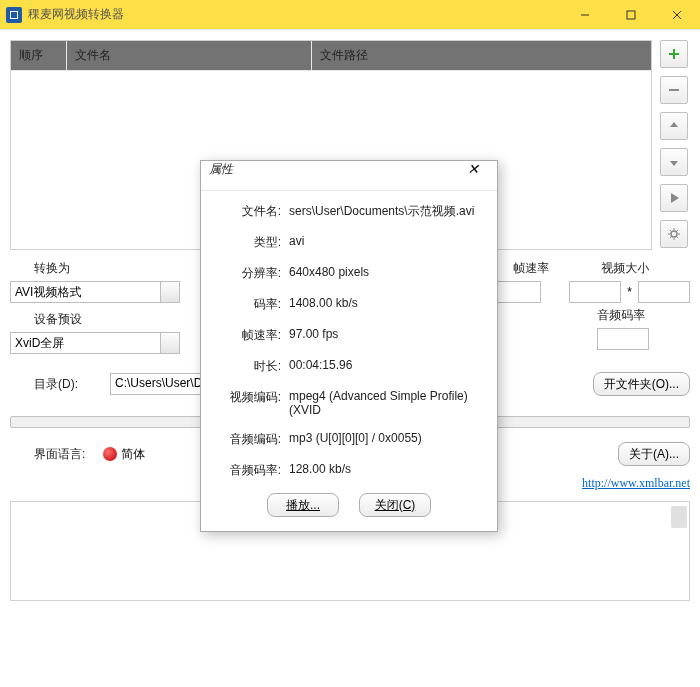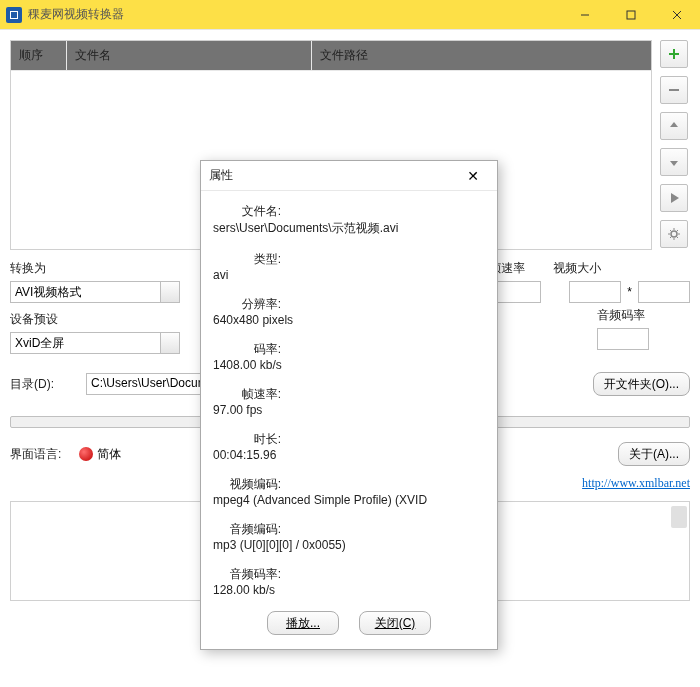--- a/index.html
+++ b/index.html
@@ -27,21 +27,21 @@
 .filelist .head .c3 { flex: 1; }
 
 
 .sidebar { width: 30px; display: flex; flex-direction: column; gap: 8px; }
 .side-btn { width: 28px; height: 28px; border: 1px solid #c0c0c0; background: linear-gradient(#fdfdfd,#ececec); display: flex; align-items: center; justify-content: center; border-radius: 2px; cursor: pointer; }
 .side-btn svg { width: 14px; height: 14px; }
 
 
 .form-area { margin-top: 10px; }
 .row { display: flex; align-items: center; margin-top: 8px; gap: 8px; }
-.lbl { color: #222; }
+.lbl { color: #222; margin-left: 24px; }
 .select { border: 1px solid #bdbdbd; background: #fff; height: 22px; padding: 2px 4px; width: 170px; position: relative; display: flex; align-items: center; }
 .select::after { content: ""; position: absolute; right: 0; top: 0; width: 18px; height: 100%; background: linear-gradient(#fdfdfd,#e5e5e5); border-left: 1px solid #bdbdbd; }
 .input { border: 1px solid #bdbdbd; background: #fff; height: 22px; padding: 2px 4px; }
 .btn { border: 1px solid #adadad; background: linear-gradient(#fdfdfd,#ececec); height: 24px; padding: 2px 10px; border-radius: 8px; cursor: pointer; display: inline-flex; align-items: center; }
 
 .progress { margin-top: 20px; height: 12px; border: 1px solid #c0c0c0; background: #f0f0f0; width: 100%; border-radius: 2px; }
 
 .form-right { margin-left: auto; display: flex; flex-direction: column; align-items: flex-start; gap: 4px; }
 .form-right .row2 { display: flex; gap: 28px; align-items: center; }
 .small-input { border: 1px solid #bdbdbd; width: 52px; height: 22px; background: #fff; }
@@ -49,25 +49,25 @@
 .link { color: #0066cc; text-decoration: underline; margin-top: 10px; font-family: Liberation Serif, serif; }
 
 .lang-area { display: flex; align-items: center; gap: 18px; margin-top: 14px; }
 .radio-dot { width: 14px; height: 14px; border-radius: 50%; background: radial-gradient(circle at 35% 35%, #ff6d6d, #c10000); margin-right: 4px; display: inline-block; vertical-align: middle; }
 
 .bottom-area { margin-top: 10px; border: 1px solid #d0d0d0; height: 100px; background: #fff; position: relative; }
 .scroll-thumb { position: absolute; right: 2px; top: 4px; width: 16px; height: 22px; background: #e0e0e0; border-radius: 2px; }
 
 
 .dialog { position: absolute; left: 200px; top: 160px; width: 298px; background: #fff; border: 1px solid #aaa; box-shadow: 3px 3px 12px rgba(0,0,0,0.25); z-index: 50; }
-.dialog .dlg-title { height: 30px; display: flex; align-items: center; padding: 0 8px; border-bottom: 1px solid #e8e8e8; }
+.dialog .dlg-title { height: 30px; display: flex; padding: 0 8px; border-bottom: 1px solid #e8e8e8; font-style: italic; }
 .dialog .dlg-title .t { flex: 1; color: #222; }
 .dialog .dlg-title .x { width: 32px; text-align: center; cursor: pointer; font-size: 14px; }
 .dialog .body { padding: 12px 12px 14px 12px; }
-.prop-row { display: flex; margin-bottom: 14px; align-items: flex-start; flex-direction: column; }
+.prop-row { display: flex; margin-bottom: 14px; align-items: flex-start; }
 .prop-row .k { width: 68px; text-align: right; margin-right: 8px; color: #222; }
 .prop-row .v { flex: 1; color: #222; }
 .dlg-buttons { display: flex; justify-content: center; gap: 20px; margin-top: 6px; text-decoration: underline; }
 .dlg-buttons .btn { min-width: 72px; justify-content: center; }
 </style>
 </head>
 <body>
 
 <div class="titlebar">
   <div class="app-icon">

